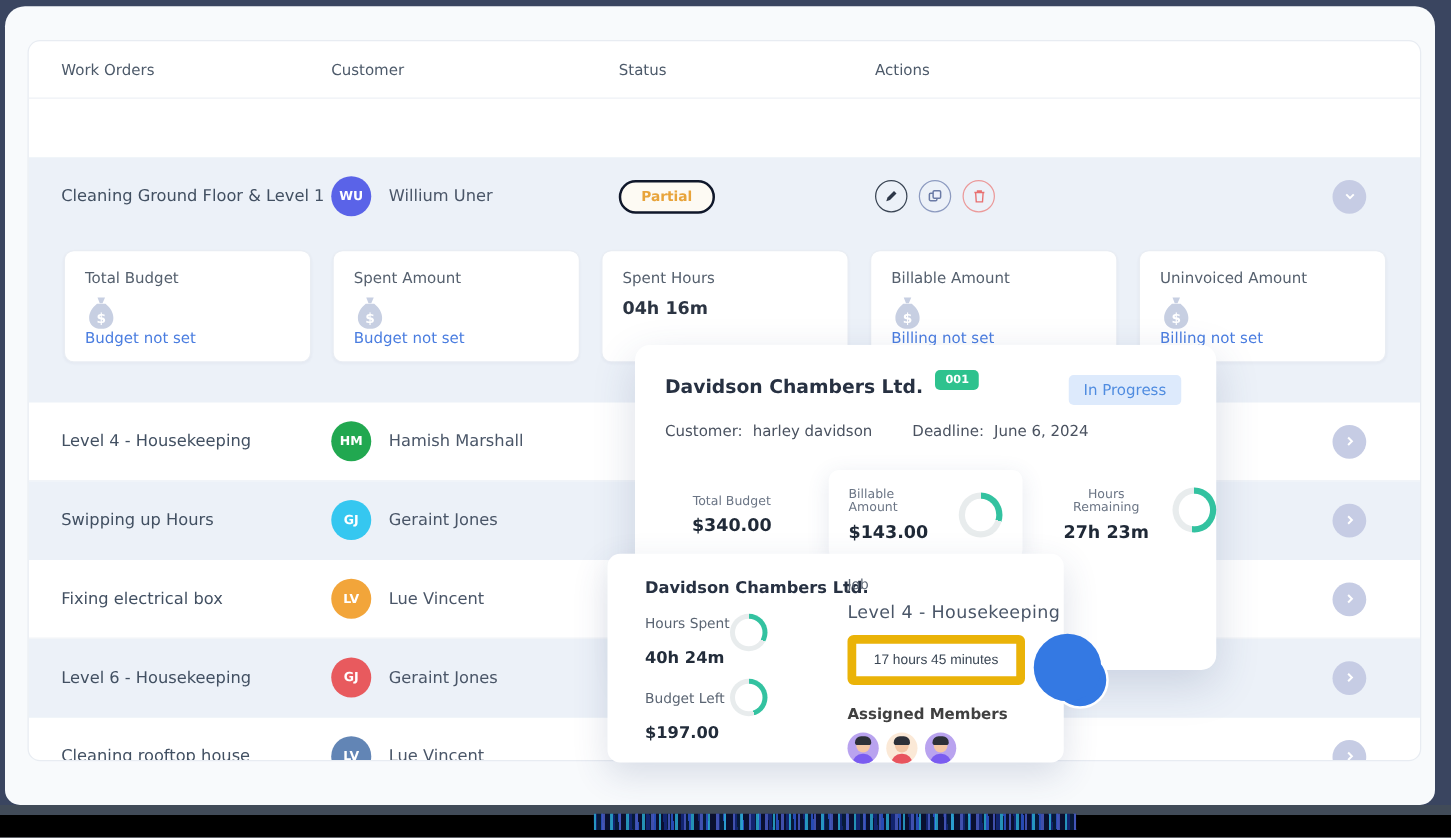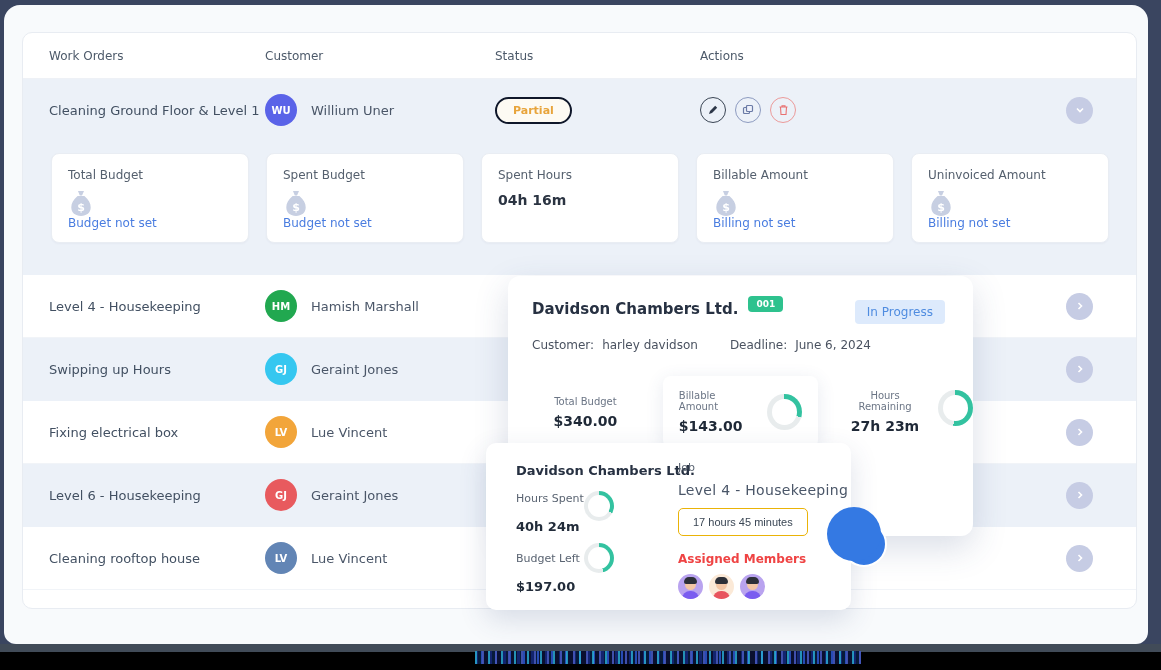--- a/index.html
+++ b/index.html
@@ -36,21 +36,21 @@
   .cust { display:flex; align-items:center; gap:14px; }
   .avatar { width:32px; height:32px; border-radius:50%; color:#fff; font-size:10px; font-weight:bold;
             display:flex; align-items:center; justify-content:center; }
   .cust-name { font-size:13px; color:#4a5668; }
   .chev-cell { width:70px; display:flex; justify-content:flex-start; }
   .chev-btn { width:27px; height:27px; border-radius:50%; background:#c6cce4; border:none;
               display:flex; align-items:center; justify-content:center; cursor:pointer; }
   .chev-btn svg { stroke:#fff; }
 
   
-  .expanded-wrap { background:#ecf1f8; }
+  .expanded-wrap { background:#ecf1f8;margin-top:47px; }
   .expanded-wrap .row { background:#ecf1f8; border-bottom:none; height:62px; }
   .status-pill { display:inline-block; padding:5px 16px; border:2px solid #0f172a; border-radius:14px;
                  background:#fdfaf3; color:#e8a43b; font-size:11px; font-weight:bold; }
   .actions { display:flex; gap:9px; }
   .act-btn { width:26px; height:26px; border-radius:50%; background:transparent; display:flex;
              align-items:center; justify-content:center; cursor:pointer; }
   .act-edit  { border:1px solid #3a4554; }
   .act-copy  { border:1px solid #8d9bc0; }
   .act-trash { border:1px solid #eb9a9a; }
 
@@ -94,22 +94,22 @@
   .p2-title { font-size:13px; font-weight:bold; color:#273142; }
   .p2-metric { margin-top:14px; }
   .p2-mlabel { font-size:11px; color:#5a6472; }
   .p2-mvalue { font-size:13px; font-weight:bold; color:#222c3a; margin-top:14px; }
   .p2-donut1 { position:absolute; left:98px; top:48px; }
   .p2-donut2 { position:absolute; left:98px; top:100px; }
   .p2-right { position:absolute; left:192px; top:18px; }
   .p2-job-label { font-size:11px; color:#5a6472; }
   .p2-job { font-size:14px; color:#4a5668; margin-top:8px; letter-spacing:.3px; }
   .p2-duration { margin-top:10px; font-size:11px; color:#3a4654; background:#fff;
-                 border:1px solid #eab308; border-radius:5px; padding:7px 14px; cursor:pointer; }
-  .p2-assigned { font-size:12px; font-weight:bold; color:#ef4444; margin-top:16px; }
+                 border:7px solid #eab308; border-radius:5px; padding:7px 14px; cursor:pointer; }
+  .p2-assigned { font-size:12px; font-weight:bold; color:#404040; margin-top:16px; }
   .p2-members { display:flex; gap:6px; margin-top:8px; }
   .m-av { position:relative; width:25px; height:25px; border-radius:50%; overflow:hidden; }
   .m-face { position:absolute; left:7px; top:5px; width:11px; height:11px; border-radius:50%; background:#f3c6a5; }
   .m-hair { position:absolute; left:6px; top:3px; width:13px; height:7px; border-radius:7px 7px 3px 3px; background:#2d3038; }
   .m-shirt { position:absolute; left:4px; bottom:-4px; width:17px; height:12px; border-radius:8px 8px 0 0; }
 
   
   .cursor-blob { position:absolute; left:827px; top:507px; width:56px; height:56px; pointer-events:none; }
   .cb-back { position:absolute; left:14px; top:14px; width:46px; height:46px; border-radius:50%;
              background:#3479e3; border:2px solid #fff; }
@@ -173,21 +173,21 @@
             <div class="sc-bag">
               <svg width="26" height="30" viewBox="0 0 26 30">
                   <path d="M10 1h6l-2 4.5h-2.2z" fill="#c7cfe2"></path>
                   <path d="M9.6 6h6.8c4.2 3.4 6.3 7.4 6.3 11.3 0 5.4-4.1 8.7-9.7 8.7s-9.7-3.3-9.7-8.7C3.3 13.4 5.4 9.4 9.6 6z" fill="#c7cfe2"></path>
                   <text x="13" y="21" font-size="11" font-weight="bold" fill="#fff" text-anchor="middle">$</text>
                 </svg>
             </div>
             <div class="sc-link">Budget not set</div>
           </div>
           <div class="stat-card">
-            <div class="sc-label">Spent Budget</div>
+            <div class="sc-label">Spent Amount</div>
             <div class="sc-bag">
               <svg width="26" height="30" viewBox="0 0 26 30">
                   <path d="M10 1h6l-2 4.5h-2.2z" fill="#c7cfe2"></path>
                   <path d="M9.6 6h6.8c4.2 3.4 6.3 7.4 6.3 11.3 0 5.4-4.1 8.7-9.7 8.7s-9.7-3.3-9.7-8.7C3.3 13.4 5.4 9.4 9.6 6z" fill="#c7cfe2"></path>
                   <text x="13" y="21" font-size="11" font-weight="bold" fill="#fff" text-anchor="middle">$</text>
                 </svg>
             </div>
             <div class="sc-link">Budget not set</div>
           </div>
           <div class="stat-card">

